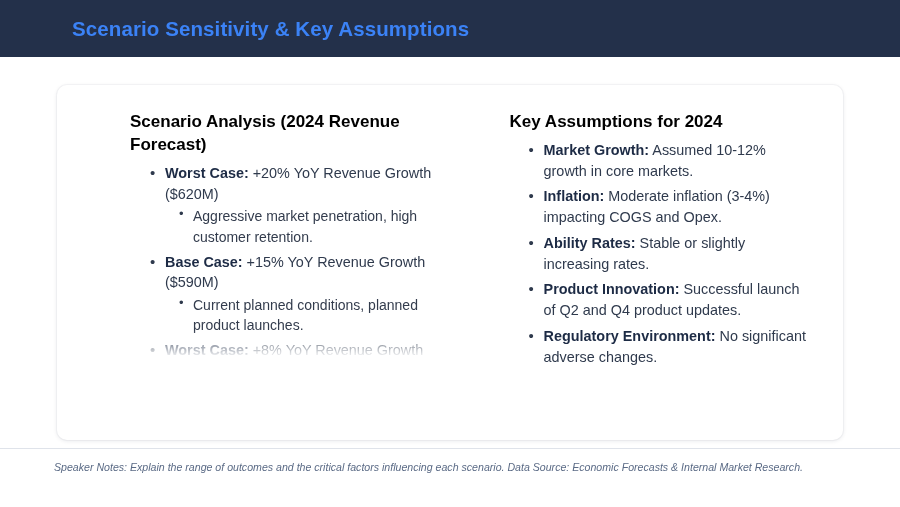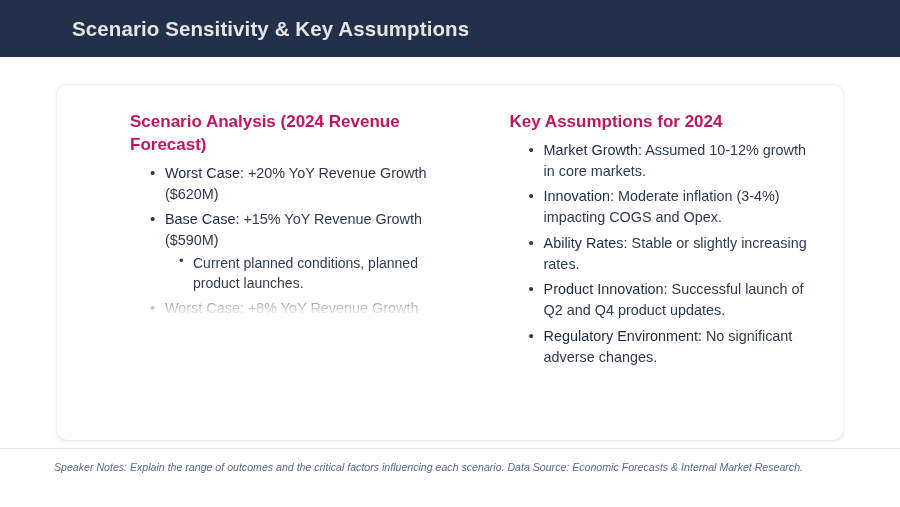--- a/index.html
+++ b/index.html
@@ -24,21 +24,21 @@
   .header {
     background: #23304a;
     height: 57px;
     min-height: 57px;
     display: flex;
     align-items: center;
     padding: 0 0 0 72px;
     box-sizing: border-box;
   }
   .header-title {
-    color: #e5e5e5;
+    color: #3b82f6;
     font-size: 20.5px;
     font-weight: bold;
     letter-spacing: 0.1px;
   }
   .body-area {
     flex: 1;
     position: relative;
     background: #ffffff;
   }
   .card {
@@ -69,21 +69,21 @@
     overflow: hidden;
   }
   .col-right {
     width: 376px;
     padding-left: 12px;
     overflow: hidden;
   }
   .col-title {
     font-size: 17px;
     font-weight: bold;
-    color: #be185d;
+    color: #000000;
     line-height: 1.35;
     margin: 0 0 6px 0;
     padding-left: 55px;
   }
   .col-right .col-title {
     padding-left: 38px;
   }
   ul.lvl1 {
     margin: 0;
     padding-left: 90px;
@@ -115,21 +115,21 @@
   li.sub::before {
     font-size: 13px;
     left: -14px;
   }
   li.sub {
     font-size: 14px;
     color: #333c4d;
     margin-bottom: 3px;
   }
   .lbl {
-    font-weight: normal;
+    font-weight: bold;
     color: #1d2b45;
     margin-top: 24px;
   }
   .fade-mask {
     position: absolute;
     left: 0;
     right: 0;
     bottom: 0;
     height: 36px;
     background: linear-gradient(to bottom, rgba(255,255,255,0) 0%, #ffffff 78%);
@@ -171,20 +171,23 @@
     <div class="card">
       <div class="columns">
 
         <div class="col col-left">
           <div class="col-title">Scenario Analysis (2024 Revenue Forecast)</div>
           <div class="left-clip">
             <ul class="lvl1">
 
               <li class="item">
                 <span class="lbl">Worst Case:</span><span> +20% YoY Revenue Growth ($620M)</span>
+                <ul class="lvl2">
+                  <li class="item sub">Aggressive market penetration, high customer retention.</li>
+                </ul>
               </li>
 
               <li class="item">
                 <span class="lbl">Base Case:</span><span> +15% YoY Revenue Growth ($590M)</span>
                 <ul class="lvl2">
                   <li class="item sub">Current planned conditions, planned product launches.</li>
                 </ul>
               </li>
 
               <li class="item">
@@ -196,21 +199,21 @@
           </div>
         </div>
 
         <div class="col col-right">
           <div class="col-title">Key Assumptions for 2024</div>
           <ul class="lvl1">
             <li class="item">
               <span class="lbl">Market Growth:</span><span> Assumed 10-12% growth in core markets.</span>
             </li>
             <li class="item">
-              <span class="lbl">Innovation:</span><span> Moderate inflation (3-4%) impacting COGS and Opex.</span>
+              <span class="lbl">Inflation:</span><span> Moderate inflation (3-4%) impacting COGS and Opex.</span>
             </li>
             <li class="item">
               <span class="lbl">Ability Rates:</span><span> Stable or slightly increasing rates.</span>
             </li>
             <li class="item">
               <span class="lbl">Product Innovation:</span><span> Successful launch of Q2 and Q4 product updates.</span>
             </li>
             <li class="item">
               <span class="lbl">Regulatory Environment:</span><span> No significant adverse changes.</span>
             </li>

